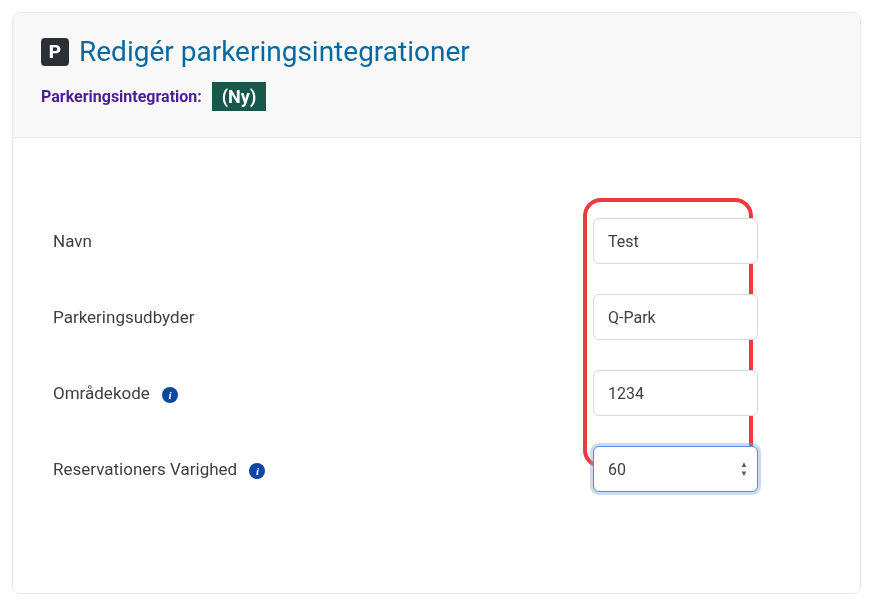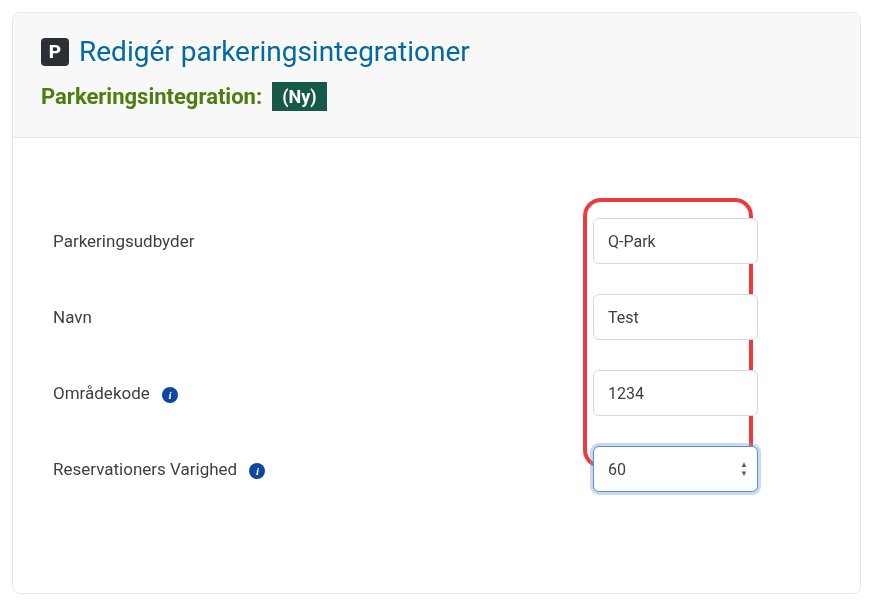--- a/index.html
+++ b/index.html
@@ -50,23 +50,23 @@
       font-weight: 400;
       color: #0369a1;
     }
     .subtitle-row {
       display: flex;
       align-items: center;
       gap: 10px;
       margin-top: 14px;
     }
     .subtitle {
-      font-size: 22px;
+      font-size: 16px;
       font-weight: 700;
-      color: #4d7c0f;
+      color: #4c1d95;
     }
     .badge {
       background: #16594a;
       color: #ffffff;
       font-weight: 700;
       font-size: 18px;
       padding: 4px 10px;
       border-radius: 0;
     }
     .card-body {
@@ -162,33 +162,33 @@
       <span class="badge">(Ny)</span>
     </div>
   </div>
 
   <div class="card-body">
 
     <div class="highlight-box"></div>
 
     <div class="form-row">
       <div class="label">
+        <span>Navn</span>
+      </div>
+      <div class="input-cell">
+        <input class="input" type="text" value="Test" style="">
+      </div>
+    </div>
+
+    <div class="form-row">
+      <div class="label">
         <span>Parkeringsudbyder</span>
       </div>
       <div class="input-cell">
         <input class="input select" type="text" readonly="" value="Q-Park" style="">
-      </div>
-    </div>
-
-    <div class="form-row">
-      <div class="label">
-        <span>Navn</span>
-      </div>
-      <div class="input-cell">
-        <input class="input" type="text" value="Test" style="">
       </div>
     </div>
 
     <div class="form-row">
       <div class="label">
         <span>Områdekode</span>
         <span class="info-icon">i</span>
       </div>
       <div class="input-cell">
         <input class="input" type="text" value="1234" style="">

